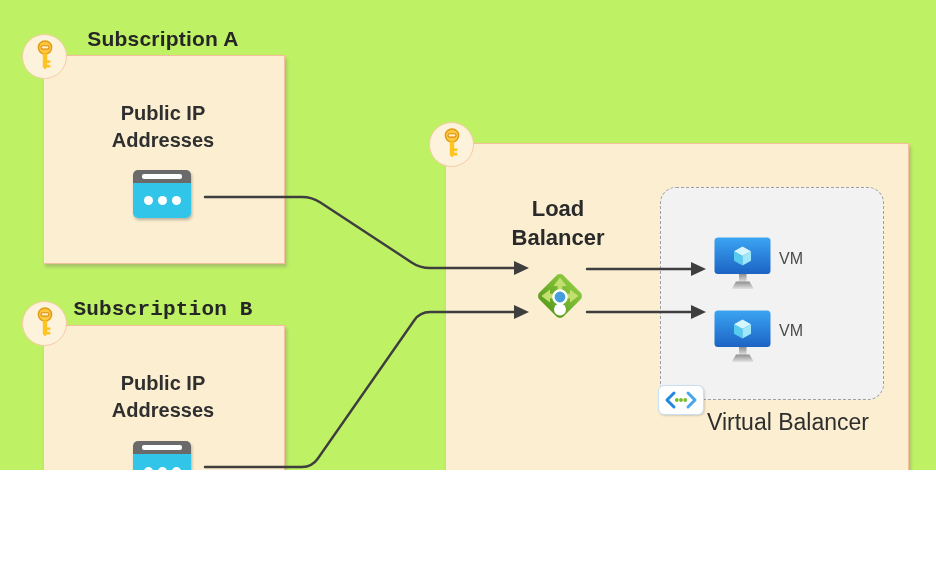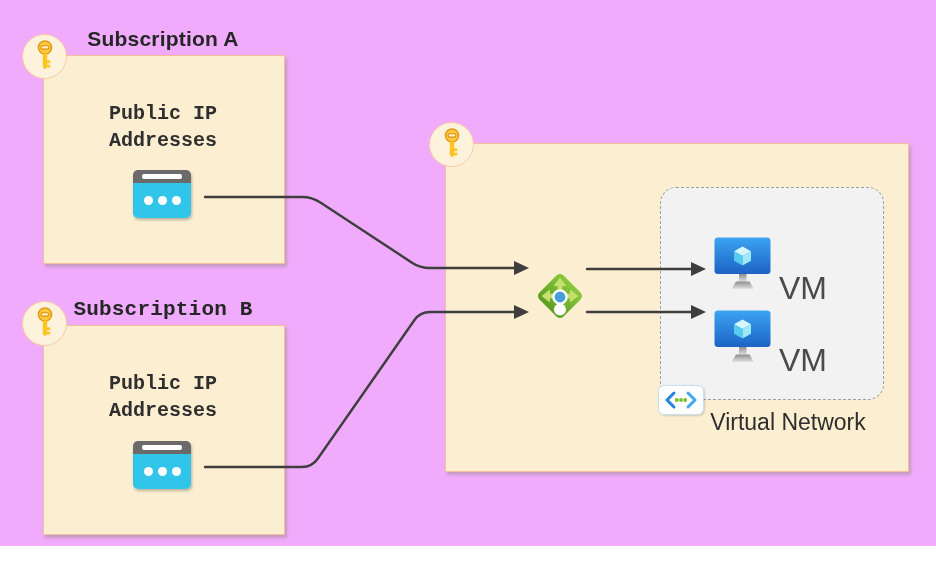--- a/index.html
+++ b/index.html
@@ -1,38 +1,38 @@
 <!DOCTYPE html>
 <html><head>
 <meta charset="utf-8">
 <style>
   html,body { margin:0; padding:0; background:#ffffff; }
   .canvas {
-    position:relative; width:936px; height:546px; background:#f0abfc;
+    position:relative; width:936px; height:470px; background:#bef264;
     font-family:"Liberation Sans", sans-serif; overflow:hidden;
   }
   
   .sub-box {
     position:absolute; background:#FBEED1; border:1px solid #F5BE9C;
     box-shadow:2px 3px 3px rgba(145,135,115,0.45); z-index:2;
   }
   .sub-title {
     position:absolute; font-weight:bold; font-size:21px; line-height:24px;
     color:#262626; text-align:center; z-index:6; letter-spacing:0.2px;
   }
   
   .badge {
     position:absolute; width:45px; height:45px; border-radius:50%;
     background:#FDF3DD; border:1.5px solid #F8CBA4; box-sizing:border-box;
     display:flex; align-items:center; justify-content:center; z-index:4;
   }
   
   .resource-label {
     position:absolute; text-align:center; font-weight:bold; font-size:20px;
-    line-height:27px; color:#2F2F2F; z-index:6;font-family:Liberation Mono, monospace;
+    line-height:27px; color:#2F2F2F; z-index:6;
   }
   
   .pip-icon {
     position:absolute; width:58px; height:48px; border-radius:5px; overflow:hidden;
     box-shadow:1px 2px 3px rgba(0,0,0,0.25); z-index:6;
   }
   .pip-top { height:13px; background:#6A6A6A; display:flex; align-items:center; justify-content:center; }
   .pip-addr { width:40px; height:5px; background:#ffffff; border-radius:2px; }
   .pip-body { height:35px; background:#31C5E9; display:flex; align-items:center; justify-content:center; gap:5px; }
   .pip-dot { width:9px; height:9px; border-radius:50%; background:#ffffff; }
@@ -48,21 +48,21 @@
     border-radius:16px; box-sizing:border-box; z-index:3;
   }
   .vnet-icon {
     position:absolute; width:44px; height:28px; background:#ffffff;
     border:1px solid #C7E0F4; border-radius:6px; display:flex; align-items:center;
     justify-content:center; box-shadow:1px 1px 2px rgba(0,0,0,0.15); z-index:6;
   }
   .vnet-label { position:absolute; font-size:23px; color:#2E2E2E; z-index:6; text-align:center; }
   
   .vm-icon { position:absolute; z-index:6; }
-  .vm-label { position:absolute; font-size:32px; color:#4A4A4A; line-height:26px; z-index:6;margin-top:29px; }
+  .vm-label { position:absolute; font-size:16px; color:#4A4A4A; line-height:26px; z-index:6; }
   
   .connectors { position:absolute; left:0; top:0; z-index:5; }
 </style>
 </head>
 <body>
 
 <div class="canvas">
 
   <div class="sub-title" style="left:43px; top:27px; width:240px;">Subscription A</div>
   <div class="sub-box" style="left:43px; top:55px; width:240px; height:207px;"></div>
@@ -120,20 +120,24 @@
   <div class="badge" style="left:429px; top:122px;">
     <svg width="20" height="33" viewBox="0 0 20 33">
       <circle cx="10" cy="7.5" r="6.6" fill="#FFC83D" stroke="#E19B17" stroke-width="1.5"></circle>
       <rect x="6" y="5.7" width="8" height="3.4" rx="1.7" fill="#FFEFC2" stroke="#D98E12" stroke-width="1.1"></rect>
       <path d="M7.8 13.6 h4.4 v13.4 l-2.2 2.6 l-2.2 -2.6 Z" fill="#FFC41F"></path>
       <rect x="12" y="20.4" width="3.3" height="2.7" fill="#FFC41F"></rect>
       <rect x="12" y="24.8" width="3.3" height="2.7" fill="#FFC41F"></rect>
     </svg>
   </div>
 
+  <div class="lb-label" style="left:488px; top:194px; width:140px;">
+    <div>Load</div>
+    <div>Balancer</div>
+  </div>
   <div class="lb-icon" style="left:531px; top:267px;">
     <svg width="58" height="58" viewBox="0 0 58 58">
       <defs>
         <linearGradient id="lbGrad" x1="0" y1="0" x2="0" y2="1">
           <stop offset="0" stop-color="#8BC83E"></stop>
             <stop offset="1" stop-color="#5C9E1F"></stop>
         </linearGradient>
       </defs>
       <rect x="12" y="12" width="34" height="34" rx="5" transform="rotate(45 29 29)" fill="url(#lbGrad)"></rect>
       <g fill="#C3E06E">
@@ -188,21 +192,21 @@
 
   <div class="vnet-icon" style="left:658px; top:385px;">
     <svg width="36" height="20" viewBox="0 0 36 20">
       <path d="M11 3 L4 10 L11 17" fill="none" stroke="#2386DC" stroke-width="3" stroke-linecap="round" stroke-linejoin="round"></path>
       <path d="M25 3 L32 10 L25 17" fill="none" stroke="#45A7F0" stroke-width="3" stroke-linecap="round" stroke-linejoin="round"></path>
       <circle cx="13.8" cy="10" r="1.9" fill="#76BC2D"></circle>
       <circle cx="18" cy="10" r="1.9" fill="#76BC2D"></circle>
       <circle cx="22.2" cy="10" r="1.9" fill="#76BC2D"></circle>
     </svg>
   </div>
-  <div class="vnet-label" style="left:698px; top:409px; width:180px;">Virtual Network</div>
+  <div class="vnet-label" style="left:698px; top:409px; width:180px;">Virtual Balancer</div>
 
   <svg class="connectors" width="936" height="562" viewBox="0 0 936 562">
     <g fill="none" stroke="#3E3E3E" stroke-width="2.4" stroke-linecap="round">
       <path d="M 205 197 L 302 197 Q 312 197 320.4 202.6 L 411.6 262.4 Q 420 268 430 268 L 515 268"></path>
       <path d="M 205 467 L 302 467 Q 312 467 317.7 458.8 L 414.3 320.2 Q 420 312 430 312 L 515 312"></path>
       <path d="M 587 269 L 692 269"></path>
       <path d="M 587 312 L 692 312"></path>
     </g>
     <g fill="#3E3E3E">
       <polygon points="529,268 514,261 514,275"></polygon>

